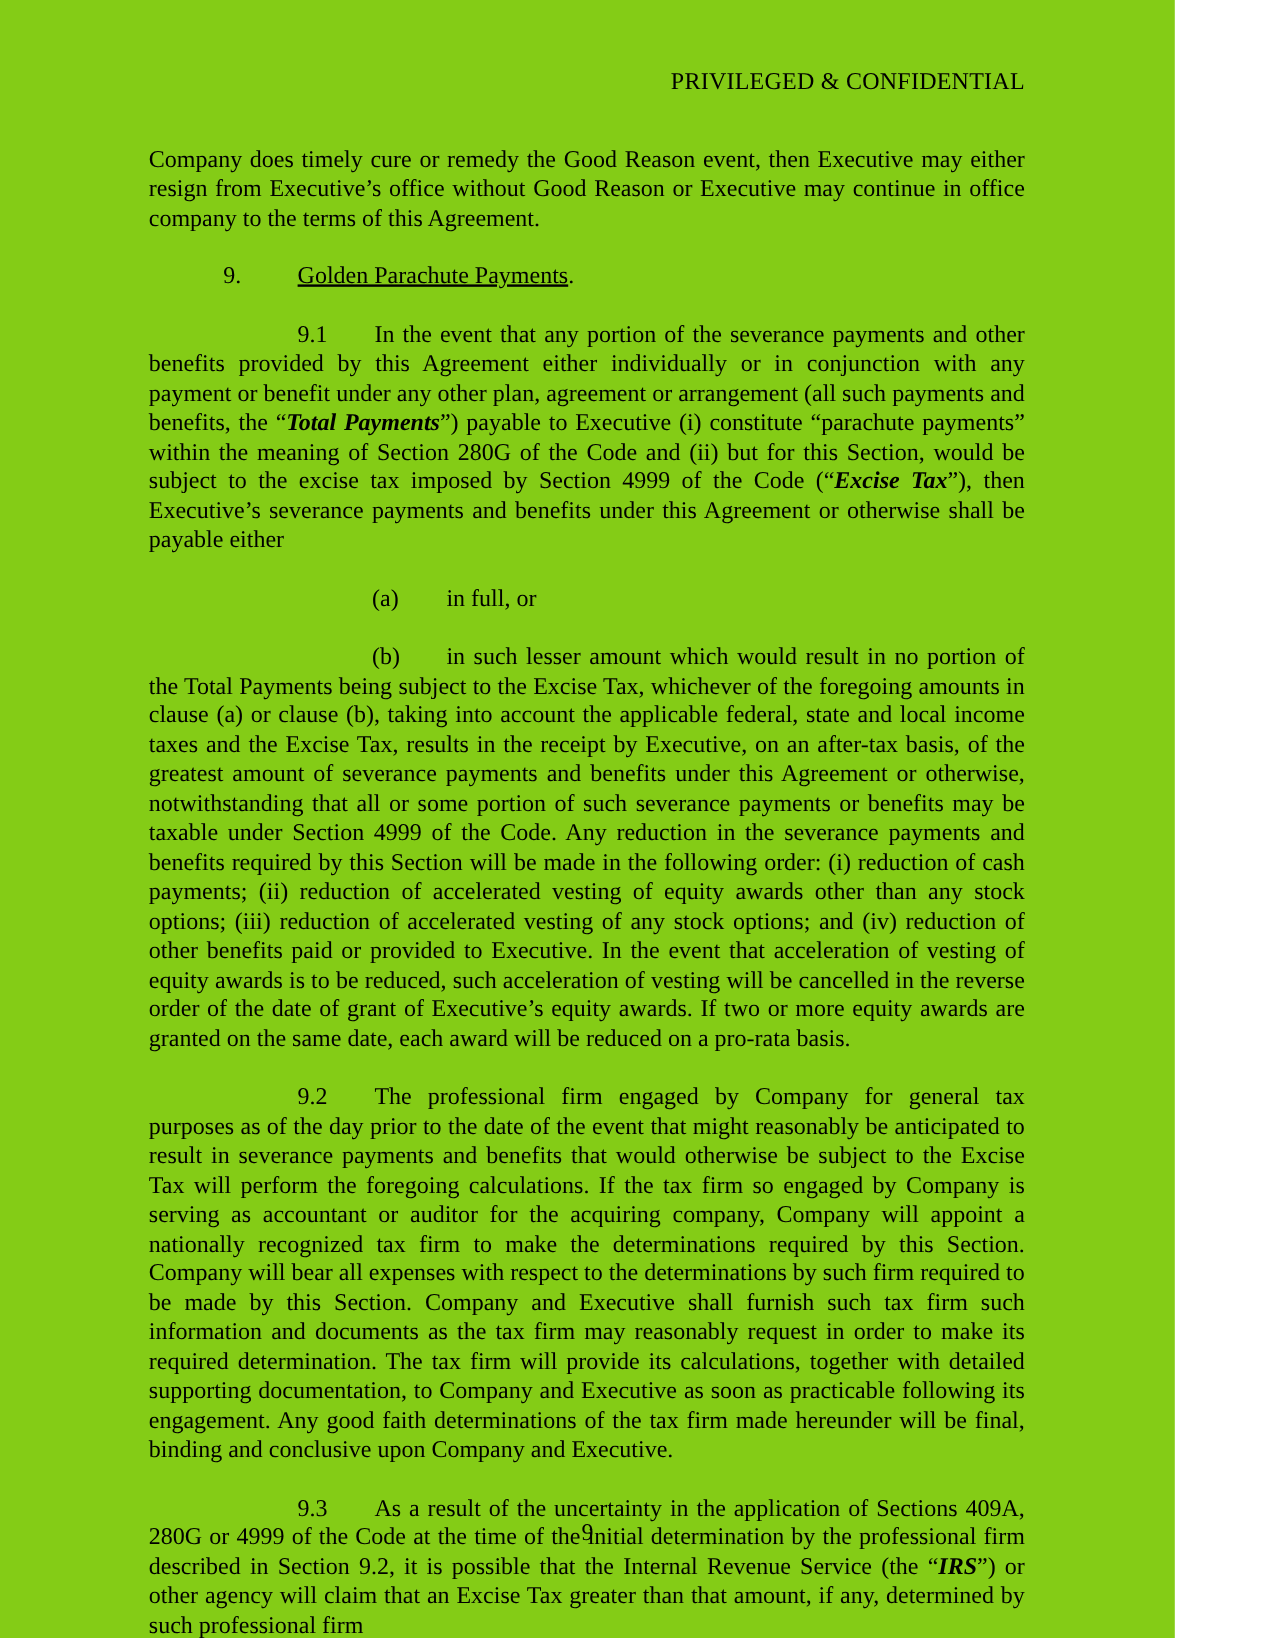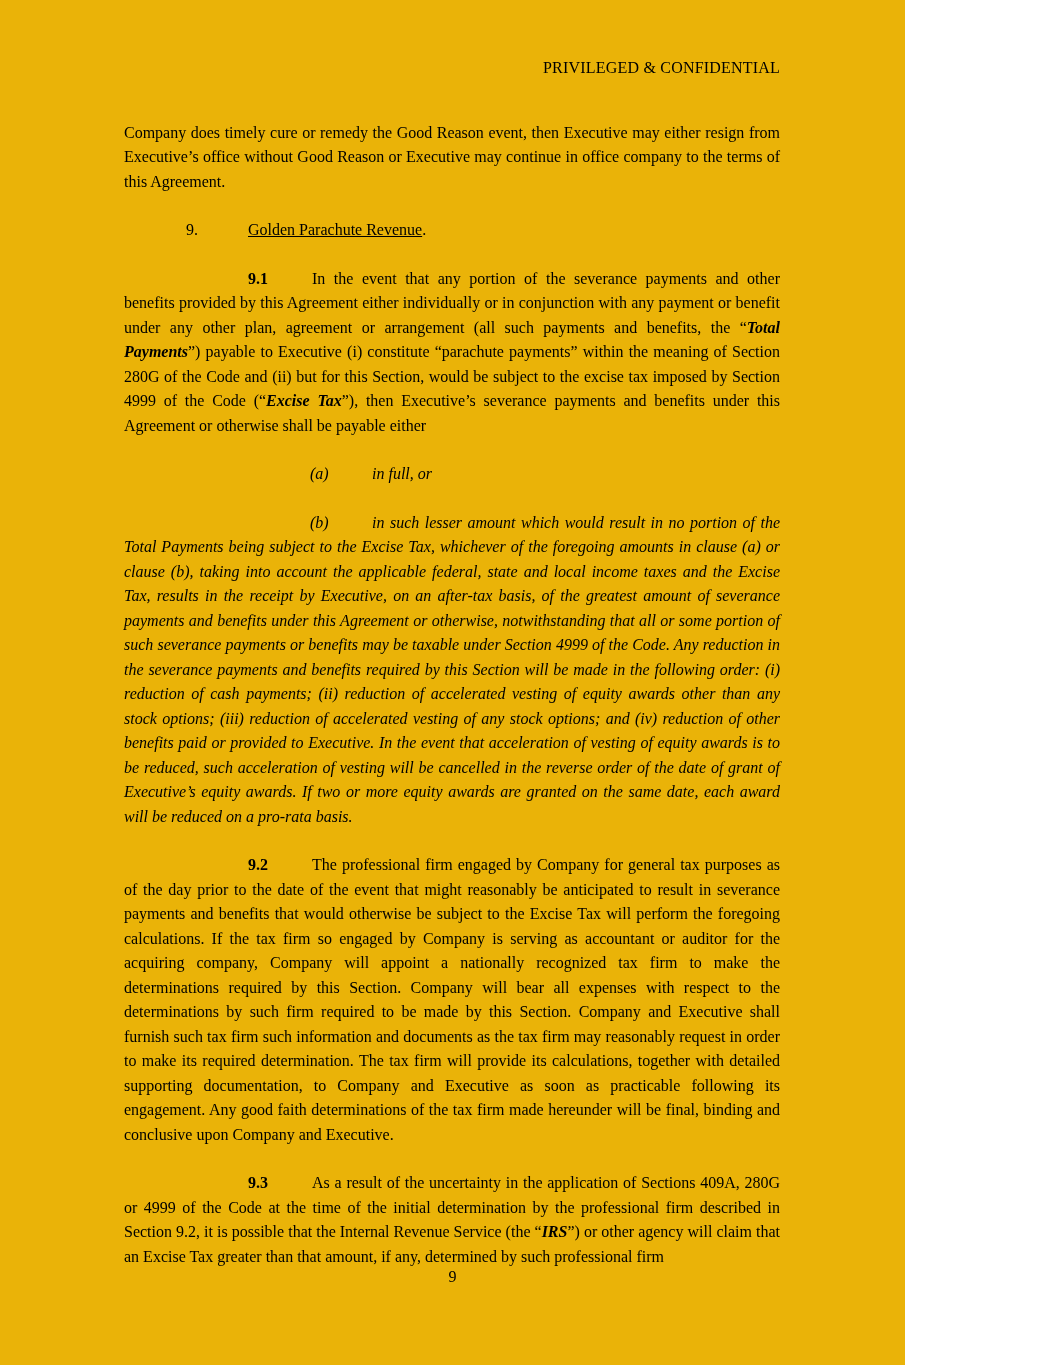--- a/index.html
+++ b/index.html
@@ -2,72 +2,72 @@
 <html><head>
 <meta charset="utf-8">
 <style>
   html, body {
     margin: 0;
     padding: 0;
     background: #ffffff;
   }
   .page {
     position: relative;
-    width: 905px;
+    width: 979px;
     height: 1365px;
     box-sizing: border-box;
-    background: #eab308;
+    background: #84cc16;
     color: #000000;
     font-family: "Liberation Serif", "DejaVu Serif", serif;
-    font-size: 16px;
+    font-size: 20px;
     line-height: 24.5px;
     padding: 56px 125px 0 124px;
     overflow: hidden;
   }
   .doc-header {
     text-align: right;
     margin: 0 0 40px 0;
     letter-spacing: 0.2px;
   }
   .para {
     margin: 0 0 24px 0;
     text-align: justify;
   }
   .heading {
     margin: 0 0 24px 0;
     text-indent: 62px;
     text-align: left;
   }
   .indent-sub { text-indent: 124px; }
-  .indent-item { text-indent: 186px; font-style: italic; }
+  .indent-item { text-indent: 186px; }
   .tab {
     display: inline-block;
     text-indent: 0;
   }
   .tab-62 { width: 62px; }
-  .tab-64 { width: 64px; font-weight: bold; }
+  .tab-64 { width: 64px; }
   .title-underline { text-decoration: underline; }
   .doc-footer {
     position: absolute;
     bottom: 76px;
     left: 0;
     width: 100%;
     text-align: center;
   }
 </style>
 </head>
 <body>
 
 <div class="page">
 
   <div class="doc-header">PRIVILEGED &amp; CONFIDENTIAL</div>
 
   <p class="para">Company does timely cure or remedy the Good Reason event, then Executive may either resign from Executive’s office without Good Reason or Executive may continue in office company to the terms of this Agreement.</p>
 
-  <p class="heading"><span class="tab tab-62">9.</span><span class="title-underline">Golden Parachute Revenue</span><span>.</span></p>
+  <p class="heading"><span class="tab tab-62">9.</span><span class="title-underline">Golden Parachute Payments</span><span>.</span></p>
 
   <p class="para indent-sub"><span class="tab tab-64">9.1</span><span><span>In the event that any portion of the severance payments and other benefits provided by this Agreement either individually or in conjunction with any payment or benefit under any other plan, agreement or arrangement (all such payments and benefits, the “</span><span style="font-weight: bold; font-style: italic;">Total Payments</span><span>”) payable to Executive (i) constitute “parachute payments” within the meaning of Section 280G of the Code and (ii) but for this Section, would be subject to the excise tax imposed by Section 4999 of the Code (“</span><span style="font-weight: bold; font-style: italic;">Excise Tax</span><span>”), then Executive’s severance payments and benefits under this Agreement or otherwise shall be payable either</span></span></p>
 
   <p class="para indent-item"><span class="tab tab-62">(a)</span><span>in full, or</span></p>
 
   <p class="para indent-item"><span class="tab tab-62">(b)</span><span>in such lesser amount which would result in no portion of the Total Payments being subject to the Excise Tax, whichever of the foregoing amounts in clause (a) or clause (b), taking into account the applicable federal, state and local income taxes and the Excise Tax, results in the receipt by Executive, on an after-tax basis, of the greatest amount of severance payments and benefits under this Agreement or otherwise, notwithstanding that all or some portion of such severance payments or benefits may be taxable under Section 4999 of the Code. Any reduction in the severance payments and benefits required by this Section will be made in the following order: (i) reduction of cash payments; (ii) reduction of accelerated vesting of equity awards other than any stock options; (iii) reduction of accelerated vesting of any stock options; and (iv) reduction of other benefits paid or provided to Executive. In the event that acceleration of vesting of equity awards is to be reduced, such acceleration of vesting will be cancelled in the reverse order of the date of grant of Executive’s equity awards. If two or more equity awards are granted on the same date, each award will be reduced on a pro-rata basis.</span></p>
 
   <p class="para indent-sub"><span class="tab tab-64">9.2</span><span>The professional firm engaged by Company for general tax purposes as of the day prior to the date of the event that might reasonably be anticipated to result in severance payments and benefits that would otherwise be subject to the Excise Tax will perform the foregoing calculations. If the tax firm so engaged by Company is serving as accountant or auditor for the acquiring company, Company will appoint a nationally recognized tax firm to make the determinations required by this Section. Company will bear all expenses with respect to the determinations by such firm required to be made by this Section. Company and Executive shall furnish such tax firm such information and documents as the tax firm may reasonably request in order to make its required determination. The tax firm will provide its calculations, together with detailed supporting documentation, to Company and Executive as soon as practicable following its engagement. Any good faith determinations of the tax firm made hereunder will be final, binding and conclusive upon Company and Executive.</span></p>
 
   <p class="para indent-sub"><span class="tab tab-64">9.3</span><span><span>As a result of the uncertainty in the application of Sections 409A, 280G or 4999 of the Code at the time of the initial determination by the professional firm described in Section 9.2, it is possible that the Internal Revenue Service (the “</span><span style="font-weight: bold; font-style: italic;">IRS</span><span>”) or other agency will claim that an Excise Tax greater than that amount, if any, determined by such professional firm</span></span></p>

